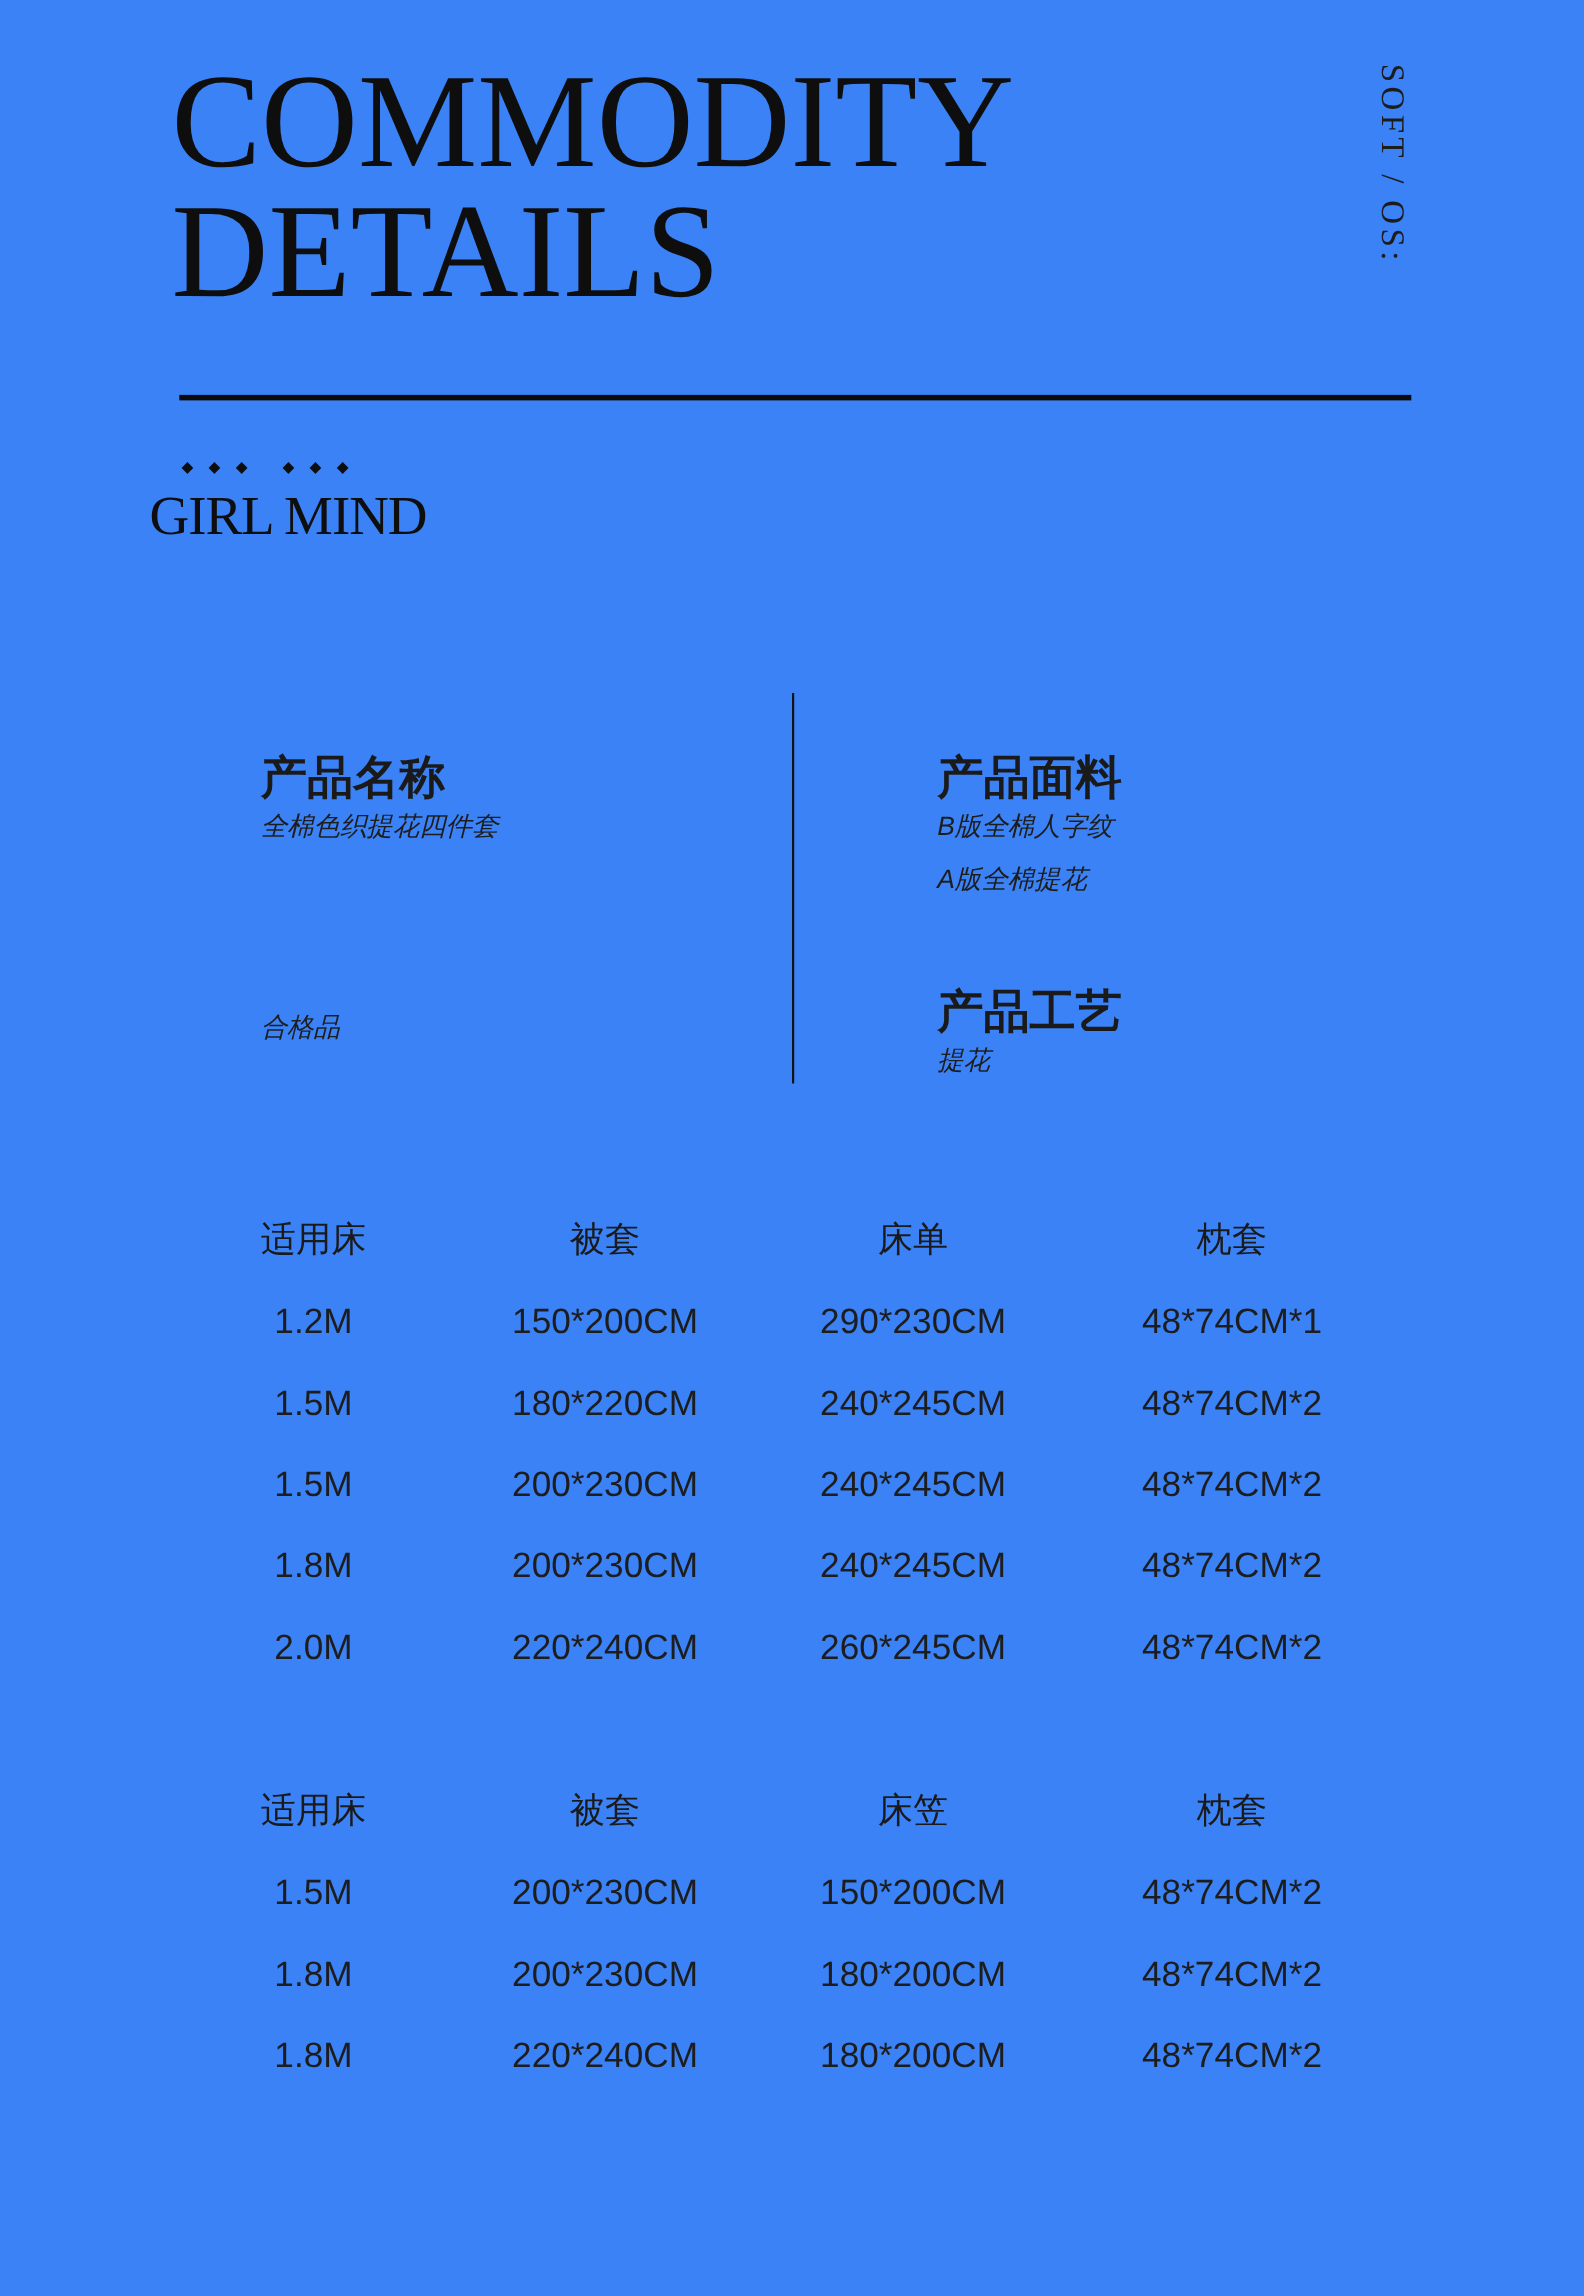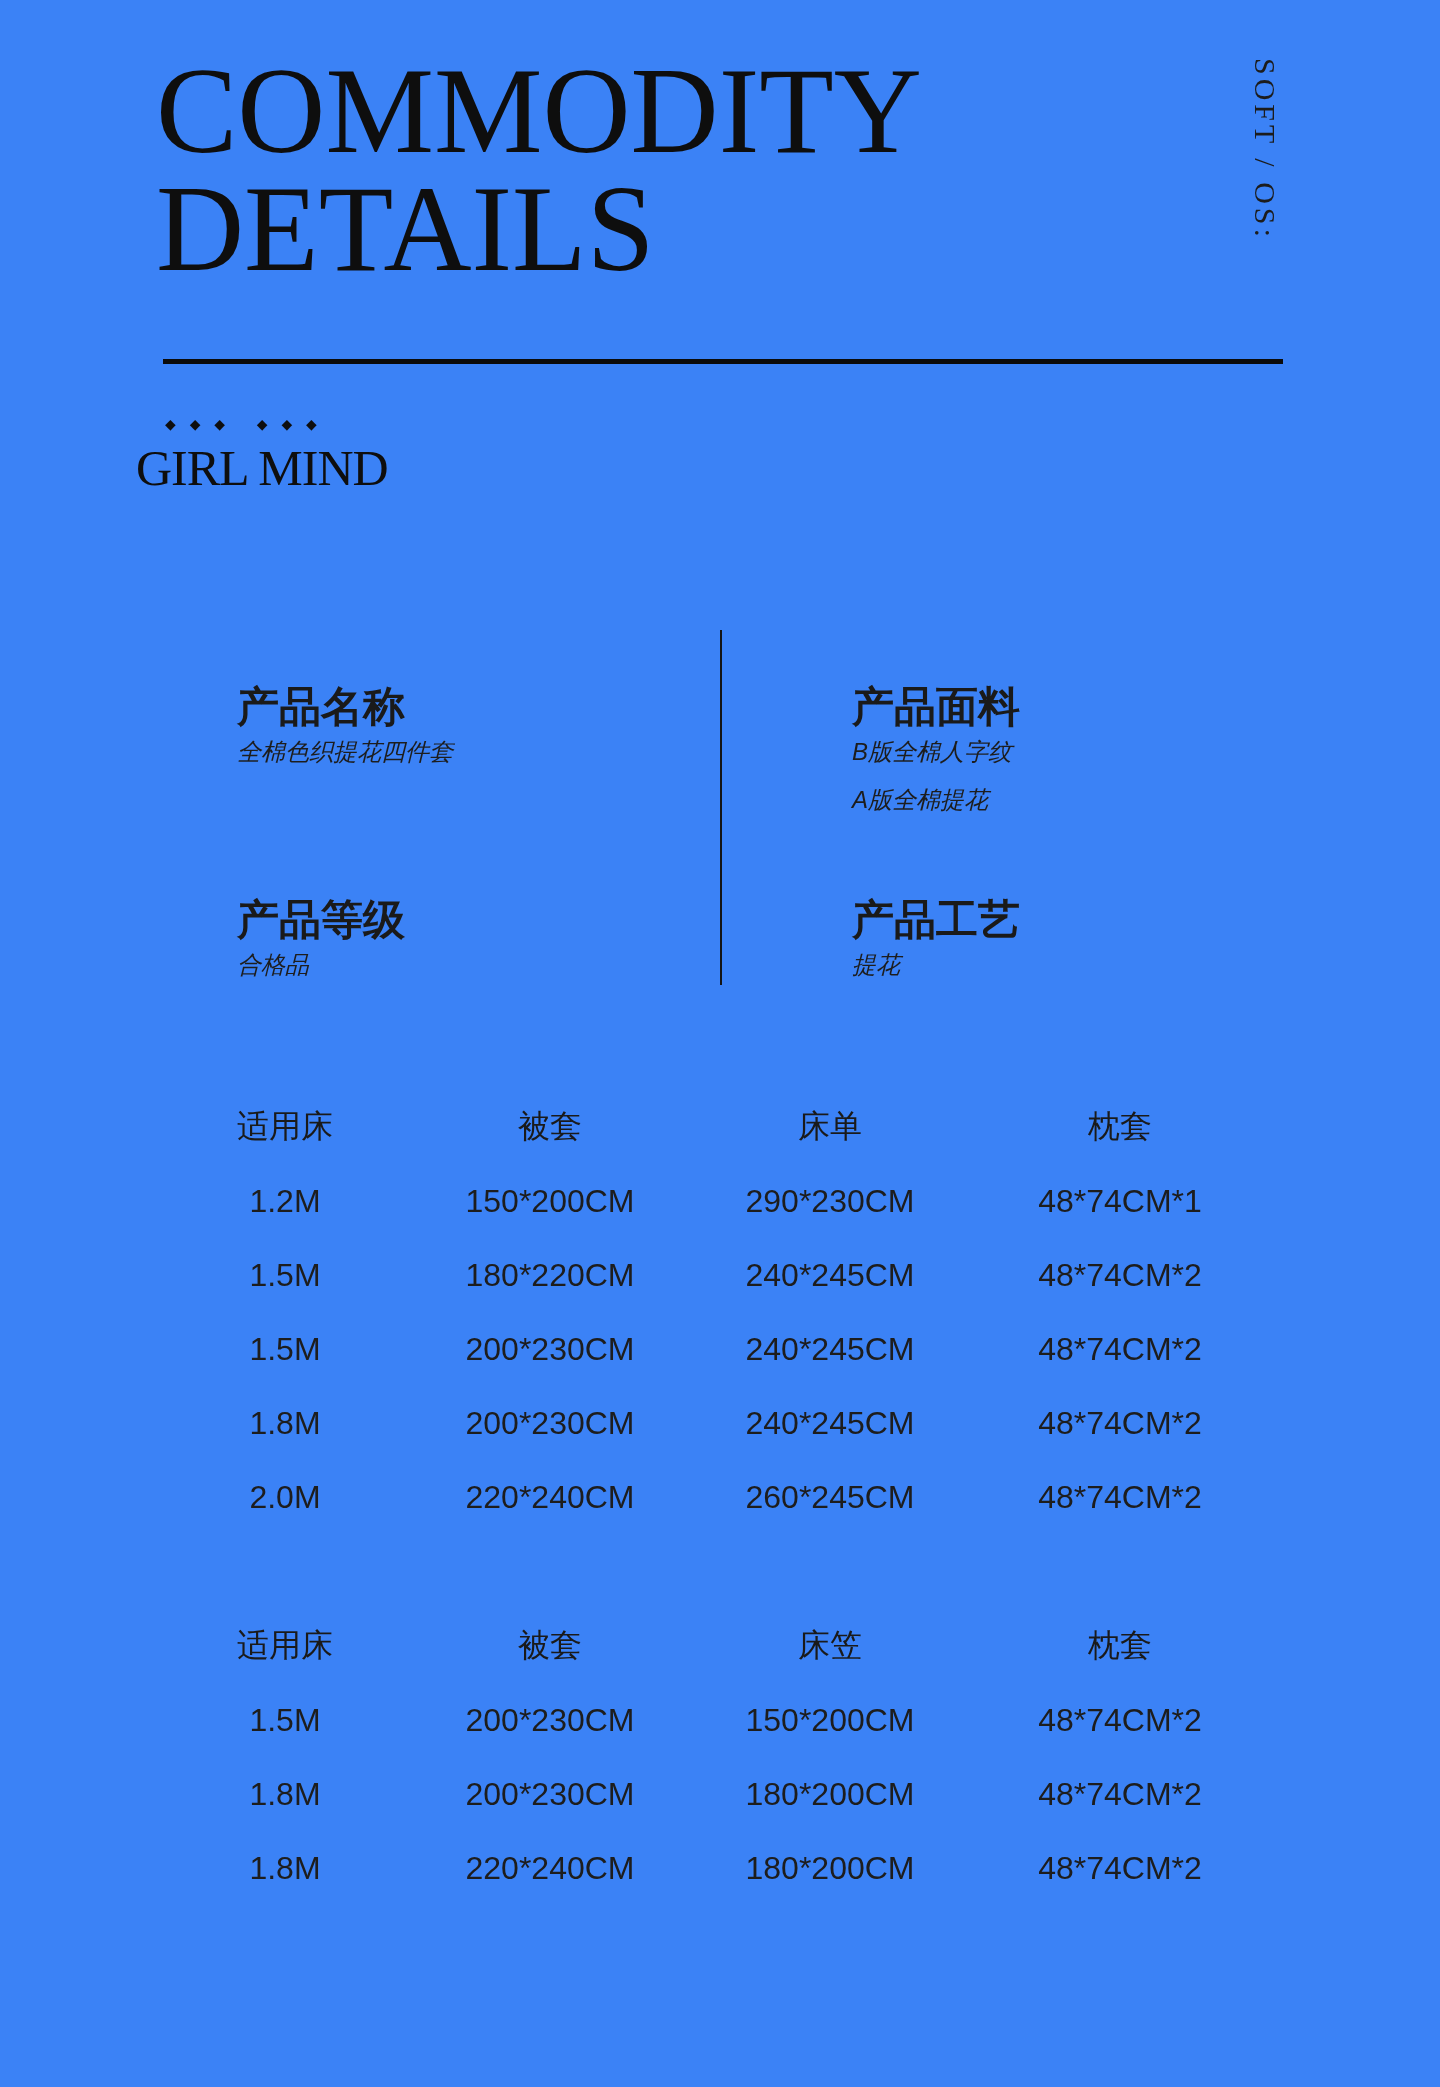--- a/index.html
+++ b/index.html
@@ -119,21 +119,20 @@
     <div class="spec-line">全棉色织提花四件套</div>
   </div>
 
   <div class="spec spec-col-right spec-row-1">
     <div class="spec-label">产品面料</div>
     <div class="spec-line">B版全棉人字纹</div>
     <div class="spec-line">A版全棉提花</div>
   </div>
 
   <div class="spec spec-col-left spec-row-2">
-    <div class="spec-label">产品等级</div>
     <div class="spec-line">合格品</div>
   </div>
 
   <div class="spec spec-col-right spec-row-2">
     <div class="spec-label">产品工艺</div>
     <div class="spec-line">提花</div>
   </div>
 
   <div class="divider"></div>
 

